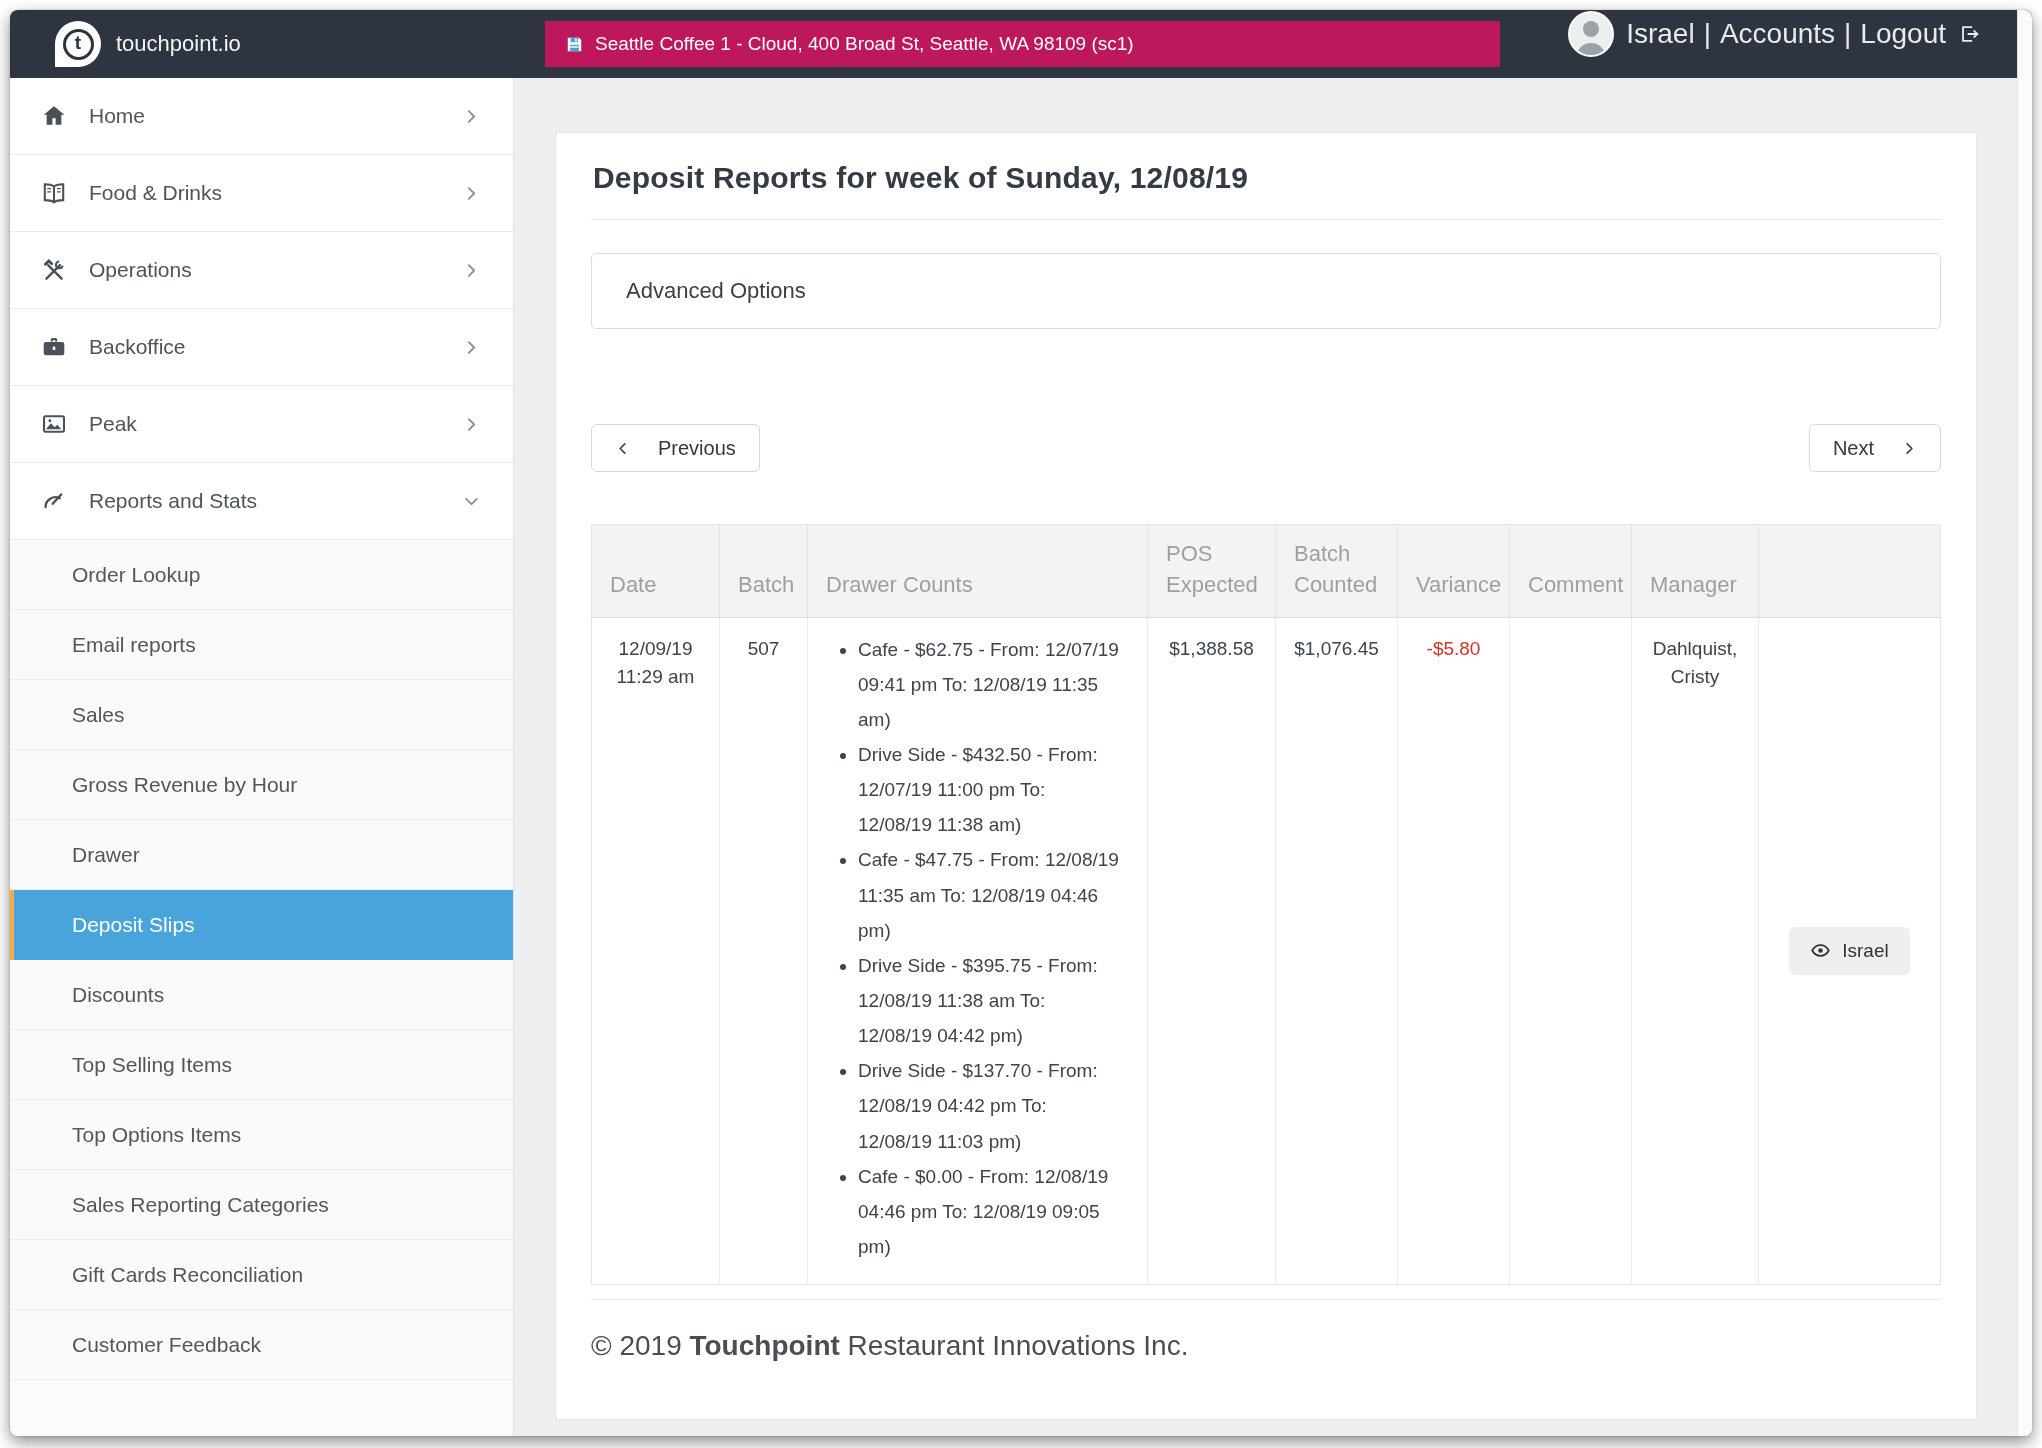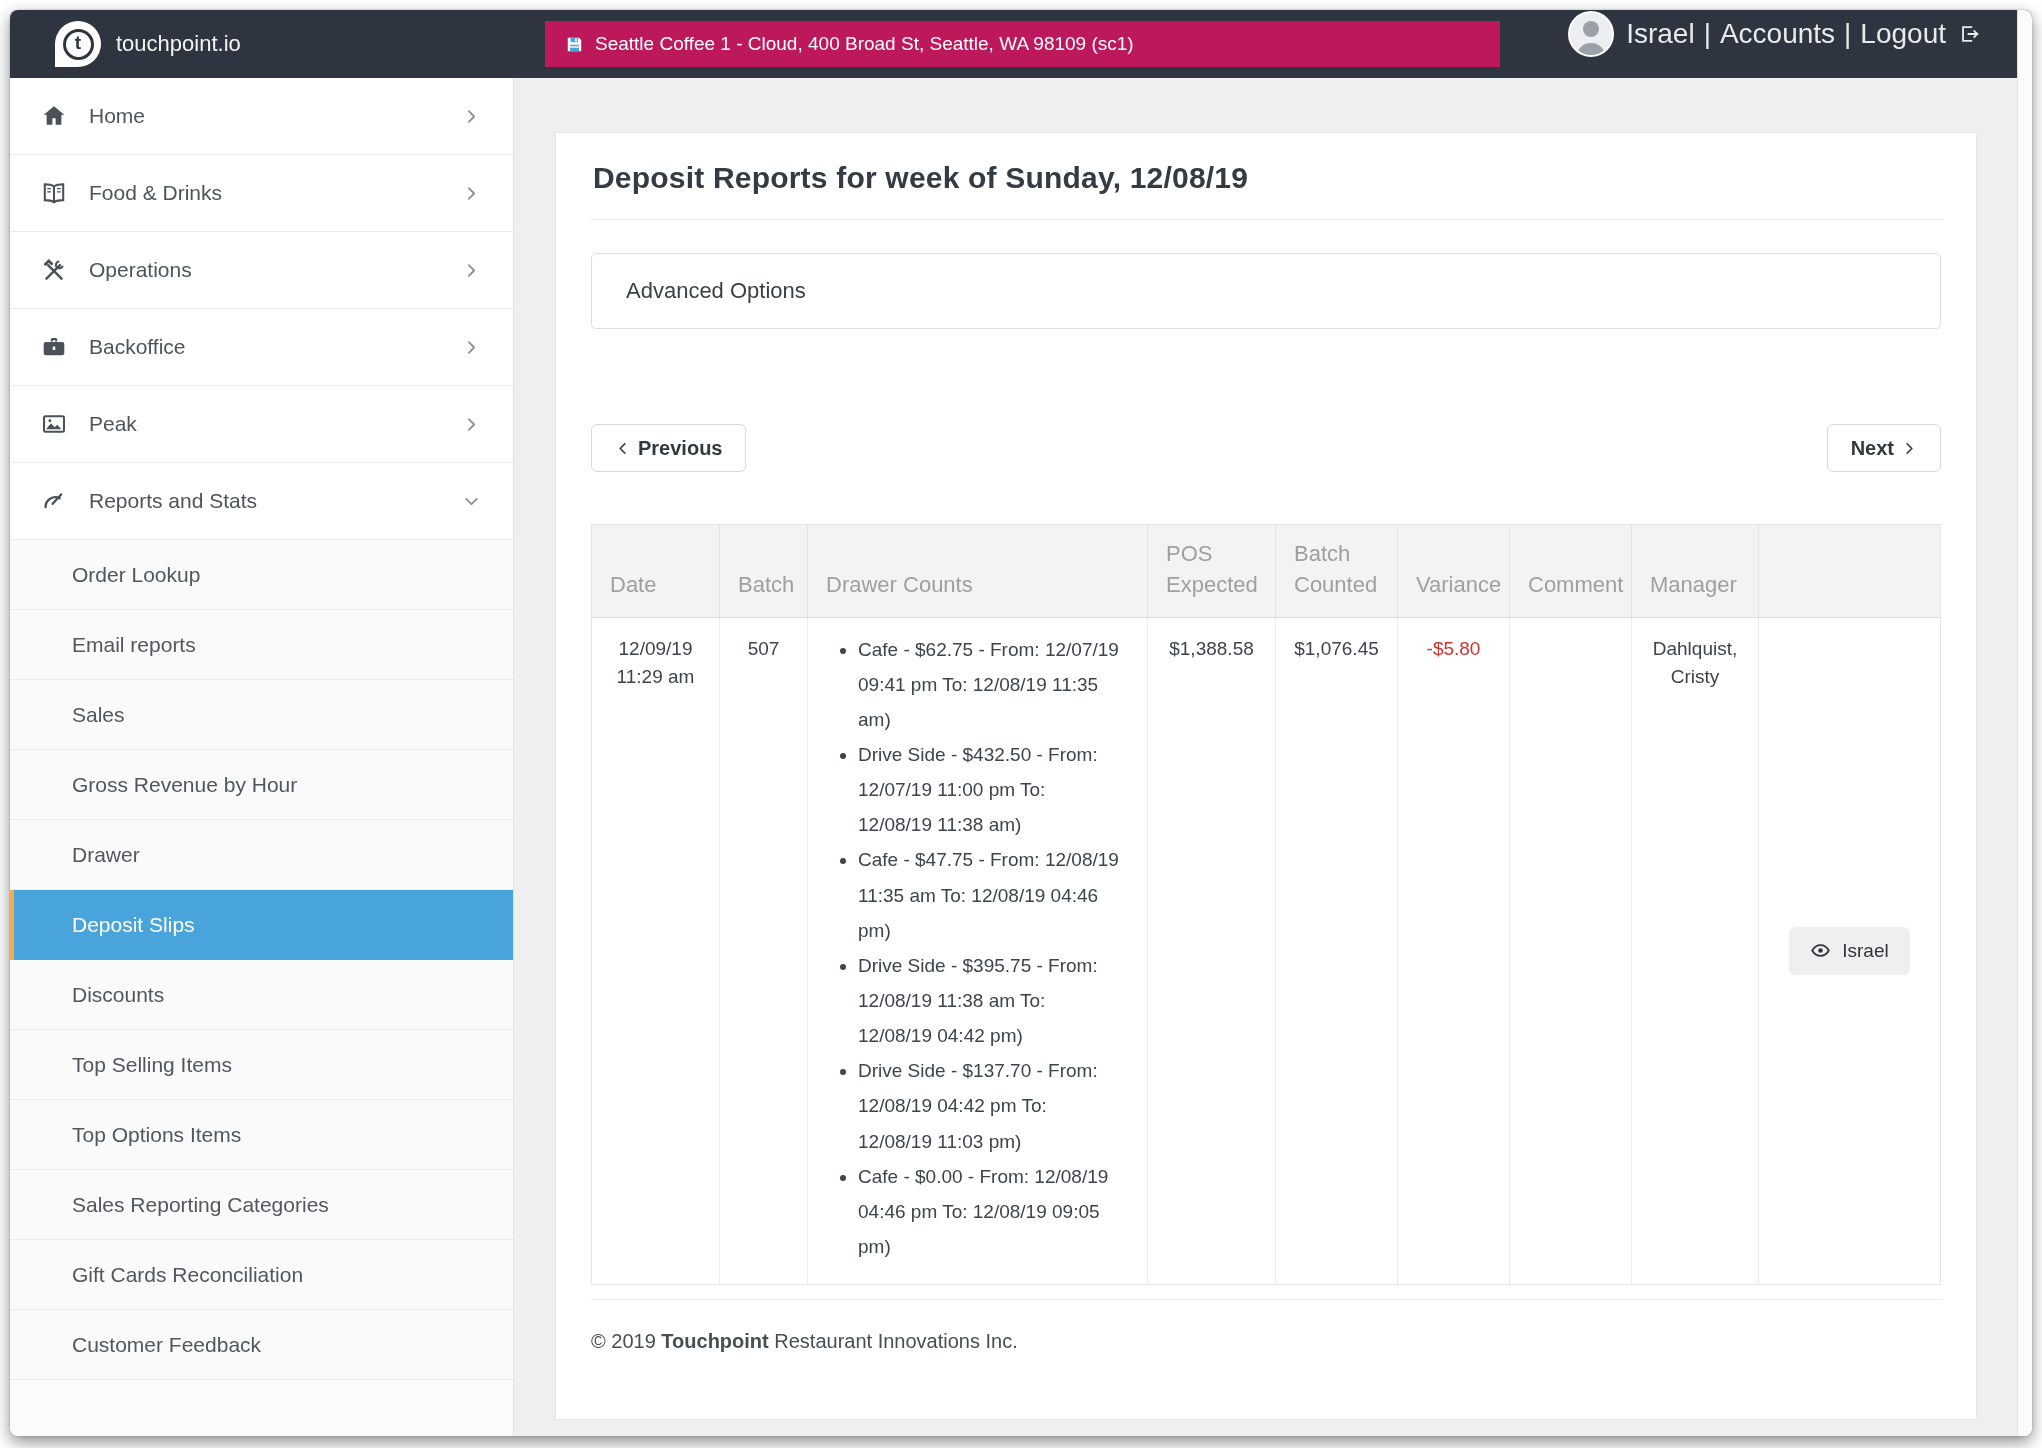--- a/index.html
+++ b/index.html
@@ -82,23 +82,23 @@
     padding:0 35px; overflow:hidden;
   }
   .title-row { padding:28px 2px 24px; border-bottom:1px solid #e9e9e9; }
   .title-row h1 { margin:0; font-size:30px; font-weight:700; color:#343b44; letter-spacing:.2px; }
   .adv-panel {
     margin-top:33px; height:76px; border:1px solid #dddddd; border-radius:5px;
     display:flex; align-items:center; padding-left:34px; font-size:22px; color:#3a4047;
   }
   .nav-row { margin-top:95px; display:flex; justify-content:space-between; align-items:center; }
   .btn {
-    display:inline-flex; align-items:center; gap:8px; background:#fff;
+    display:inline-flex; align-items:center; gap:28px; background:#fff;
     border:1px solid #d9d9d9; border-radius:6px; height:48px; padding:0 23px;
-    font-size:20px; color:#33383e; cursor:pointer;font-weight:bold;
+    font-size:20px; color:#33383e; cursor:pointer;
   }
   .btn .chev { color:#3c4248; }
   
   .table-wrap { margin-top:52px; }
   table { width:100%; border-collapse:collapse; table-layout:fixed; border:1px solid #e5e5e5; }
   th {
     background:#f3f3f3; vertical-align:bottom; text-align:left; font-weight:400;
     color:#9da0a3; font-size:22px; padding:14px 12px 16px 18px; height:85px;
     border-right:1px solid #e4e4e4; border-bottom:1px solid #dcdcdc; line-height:1.4;
   }
@@ -113,21 +113,21 @@
   td.drawer ul { margin:0; padding-left:24px; }
   td.drawer li { line-height:1.85; }
   td.variance { color:#d2342e; }
   td.details-cell { vertical-align:middle; text-align:center; }
   .details-btn {
     display:inline-flex; align-items:center; gap:11px; background:#efefef;
     border:none; border-radius:6px; height:48px; padding:0 21px; font-size:19px;
     color:#2f353c; cursor:pointer;
   }
   .footer-hr { border:none; border-top:1px solid #eaeaea; margin:14px 0 0; }
-  .footer { margin-top:30px; font-size:20px; color:#494e54; }
+  .footer { margin-top:30px; font-size:28px; color:#494e54; }
   .rot90 { transform:rotate(90deg); }
   .rot180 { transform:rotate(180deg); }
 </style>
 </head>
 <body>
 
 <div class="app">
 
   <div class="topbar">
     <div class="logo">

